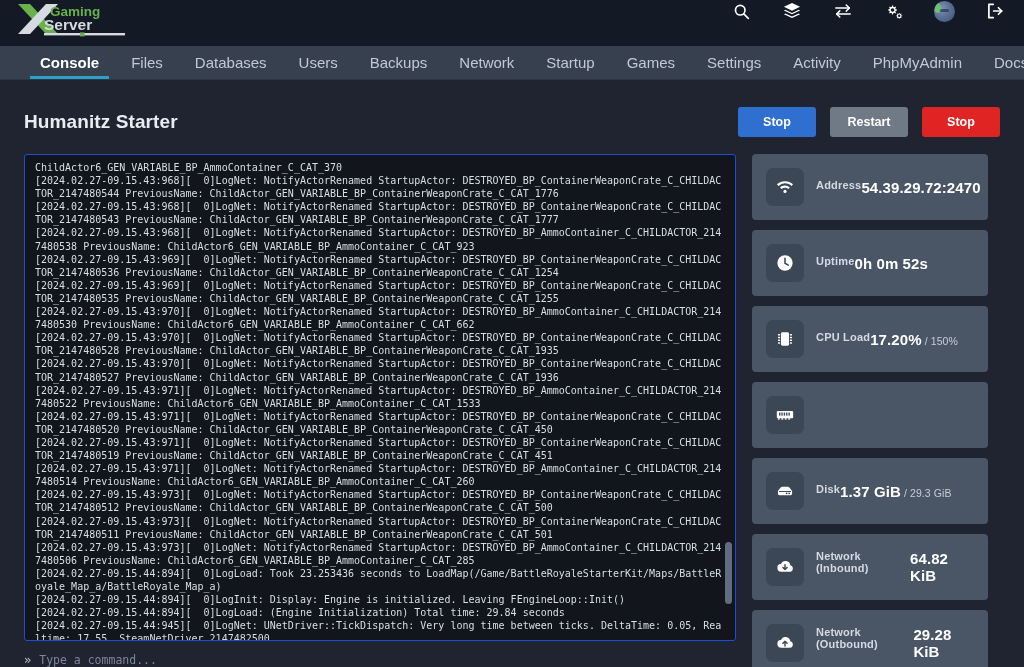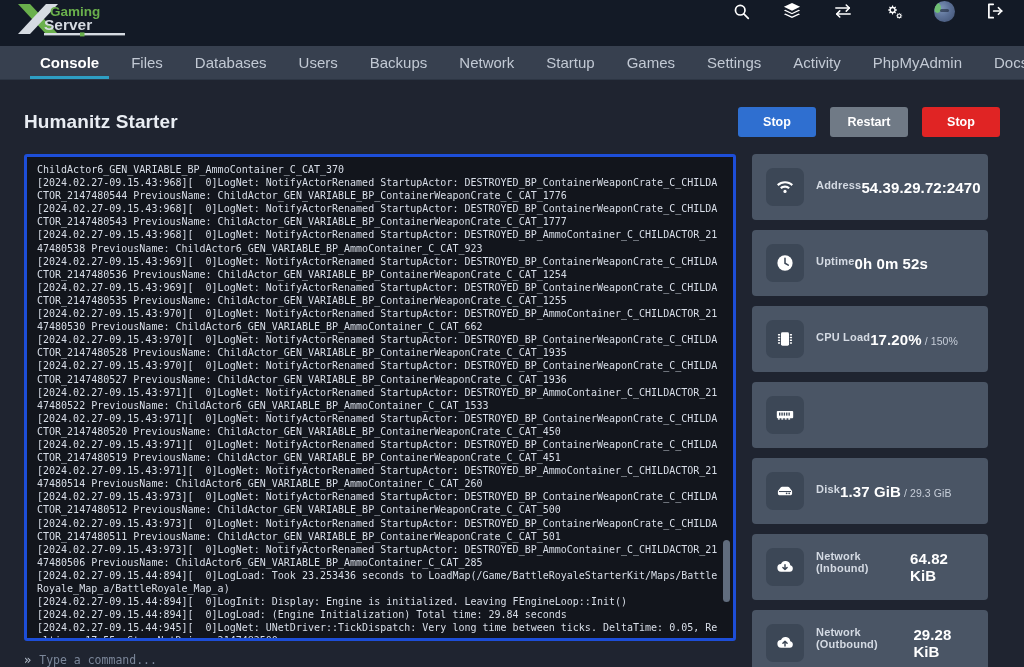--- a/index.html
+++ b/index.html
@@ -98,21 +98,21 @@
   .pwr-restart { background: #707a86; }
   .pwr-stop    { background: #e02424; }
 
   
   .content { display: flex; gap: 16px; }
 
   
   .console-wrap { width: 712px; }
   .console {
     background: #12151c;
-    border: 3px solid #1d4ed8;
+    border: 1px solid #1d4ed8;
     border-radius: 3px;
     height: 487px;
     padding: 6px 10px 4px 10px;
     overflow: hidden;
     position: relative;
     font-family: "DejaVu Sans Mono", monospace;
     font-size: 10px;
     line-height: 13.1px;
     color: #d8dee8;
   }

